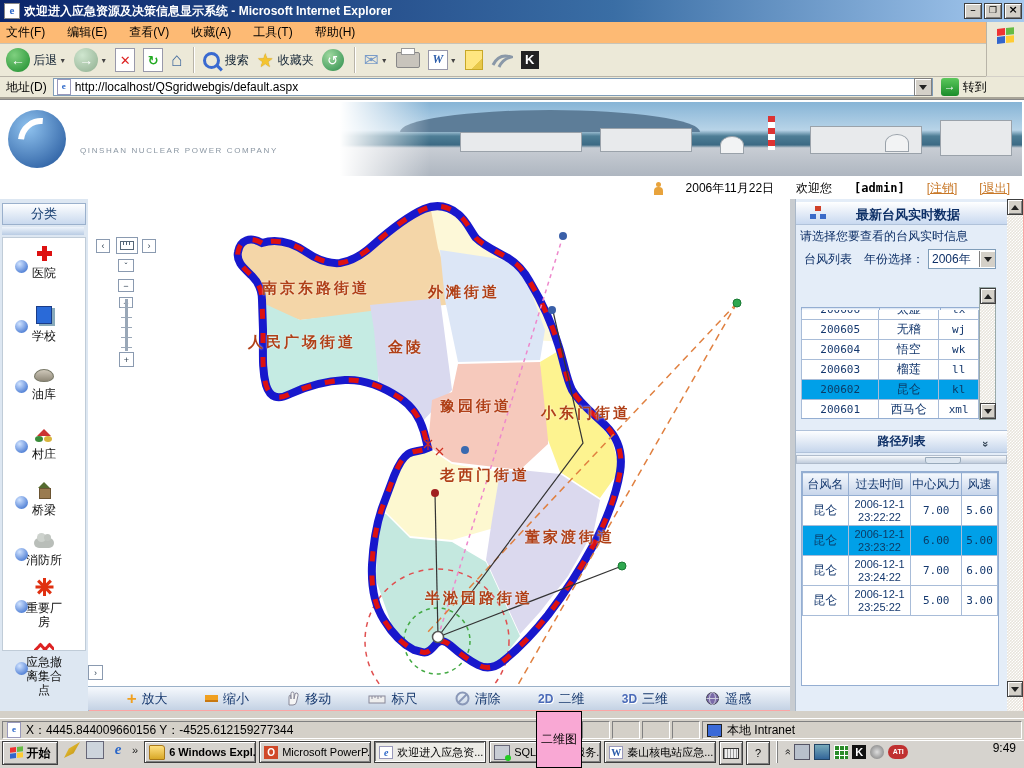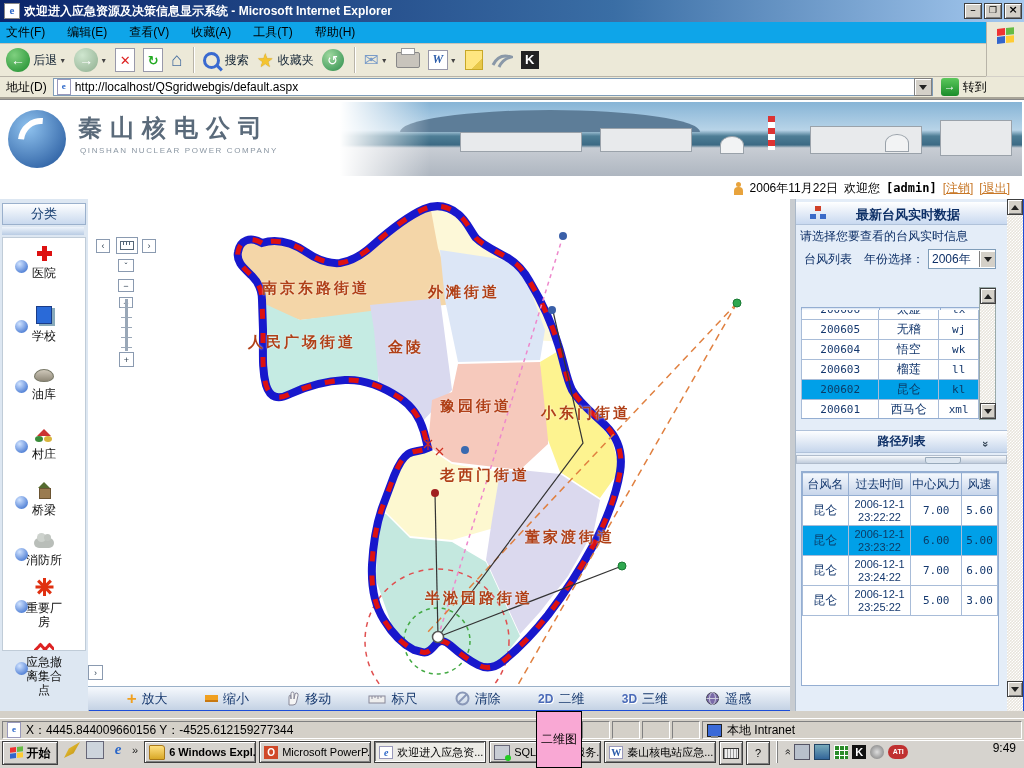--- a/index.html
+++ b/index.html
@@ -11,21 +11,21 @@
     background:linear-gradient(90deg,#0a246a,#3a6ea5 60%,#a6caf0);display:flex;align-items:center;}
   #titlebar .ie-ico{width:14px;height:14px;margin:0 4px;background:#fff;border:1px solid #888;
     color:#2a66c8;font:bold 11px "Liberation Serif",serif;text-align:center;line-height:13px;}
   #titlebar .t{color:#fff;font-weight:bold;font-size:12px;flex:1;white-space:nowrap;overflow:hidden;}
   .winbtn{width:16px;height:14px;margin-right:2px;background:#d4d0c8;border:1px solid #404040;
     box-shadow:inset 1px 1px #fff,inset -1px -1px #808080;font:bold 9px "DejaVu Sans",sans-serif;
     text-align:center;line-height:12px;color:#000;}
   .winbtn.close::before{content:"×";font-size:11px;}
   .winbtn.minz::before{content:"_";position:relative;top:-4px;}
   .winbtn.maxz::before{content:"❐";font-size:9px;}
-  #menubar{left:0;top:22px;width:1024px;height:22px;background:#0ea5e9;border-bottom:1px solid #c8c4b8;
+  #menubar{left:0;top:22px;width:1024px;height:22px;background:#fdba74;border-bottom:1px solid #c8c4b8;
     display:flex;align-items:center;padding-left:6px;box-sizing:border-box;}
   .menu-item{font-size:12px;color:#000;margin-right:22px;}
   #winflag{position:absolute;right:0;top:22px;width:38px;height:54px;background:#ece9d8;
     border-left:1px solid #b8b4a8;display:flex;align-items:flex-start;justify-content:center;padding-top:6px;box-sizing:border-box;}
   .flag{width:18px;height:16px;display:grid;grid-template-columns:8px 8px;grid-template-rows:7px 7px;gap:1px;transform:skewY(-6deg);}
   .flag i:nth-child(1){background:#e33;} .flag i:nth-child(2){background:#6b4;}
   .flag i:nth-child(3){background:#36c;} .flag i:nth-child(4){background:#fc3;}
   #ietoolbar{left:0;top:44px;width:986px;height:33px;background:#ece9d8;border-bottom:1px solid #b8b4a8;
     display:flex;align-items:center;padding-left:6px;box-sizing:border-box;}
   .tbtn{display:flex;align-items:center;margin-right:8px;font-size:12px;color:#123;}
@@ -77,28 +77,28 @@
     background:linear-gradient(#86b4d6 0%,#b8d4e8 38%,#4e7e96 46%,#3c6a84 58%,#c8cdd4 62%,#aeb6c0 100%);}
   #photo .fade{position:absolute;left:0;top:0;width:90px;height:74px;background:linear-gradient(90deg,#fff,rgba(255,255,255,0));}
   #photo .hill{position:absolute;left:60px;top:8px;width:300px;height:22px;background:#5d7d98;border-radius:50% 50% 0 0/100% 100% 0 0;}
   #photo .b1{position:absolute;background:#e8eaec;border:1px solid #9aa2aa;}
   #photo .chimney{position:absolute;left:428px;top:14px;width:7px;height:34px;
     background:repeating-linear-gradient(#d33 0 6px,#fff 6px 12px);}
   #photo .dome{position:absolute;width:22px;height:16px;background:#f2f3f4;border:1px solid #9aa2aa;border-radius:50% 50% 0 0;}
   #navbar{left:0;top:77px;width:1022px;height:22px;background:linear-gradient(#fefefe,#d7e2f0);
     border-top:1px solid #9ab0c8;border-bottom:1px solid #8aa0bc;display:flex;align-items:center;}
   .navtab{font-size:13px;color:#111;padding:0 18px;border-right:1px solid #9ab0c8;height:22px;display:flex;align-items:center;}
-  #userinfo{position:absolute;right:14px;top:77px;height:22px;display:flex;align-items:center;font-size:12px;gap:6px;}
+  #userinfo{position:absolute;right:14px;top:77px;height:22px;display:flex;align-items:center;font-size:12px;gap:22px;}
   #userinfo .person{width:11px;height:13px;position:relative;}
   #userinfo .person::before{content:"";position:absolute;left:3px;top:0;width:5px;height:5px;border-radius:50%;background:#e8a33c;}
   #userinfo .person::after{content:"";position:absolute;left:1px;top:5px;width:9px;height:8px;border-radius:4px 4px 0 0;background:#e8a33c;}
   #userinfo b{font-family:"DejaVu Sans Mono",monospace;}
   #userinfo a{color:#c87828;text-decoration:underline;}
   
-  #content{left:0;top:199px;width:1024px;height:512px;background:#1d4ed8;position:absolute;}
+  #content{left:0;top:199px;width:1024px;height:512px;background:#fca5a5;position:absolute;}
   
   #sidebar{left:0;top:0;width:88px;height:512px;background:#dde7f2;border-right:1px solid #aab8c8;position:absolute;}
   #cat-head{left:2px;top:4px;width:82px;height:20px;background:linear-gradient(#fdfeff,#c9d9ee);
     border:1px solid #9ab0cc;text-align:center;font-size:13px;color:#123a6e;line-height:19px;position:absolute;}
   #cat-strip{left:2px;top:28px;width:82px;height:8px;background:linear-gradient(#eef4fb,#b9cce4);position:absolute;}
   #cat-list{left:2px;top:38px;width:82px;height:412px;background:#fff;border:1px solid #c0ccd8;position:absolute;}
   .cat-item{position:absolute;left:0;width:82px;text-align:center;}
   .sphere{position:absolute;left:12px;width:13px;height:13px;border-radius:50%;
     background:radial-gradient(circle at 35% 30%,#cfe2ff,#2a62c8);}
   .cat-ic{display:inline-block;}
@@ -335,21 +335,20 @@
   </span>
   <span id="gobtn">
       <span class="ga">→</span>
       <span>转到</span>
     </span>
 </div>
 
 <div id="page" class="abs">
   <div id="banner" class="abs">
     <div id="logo"></div>
-    <div id="cname">秦山核电公司</div>
     <div id="cen">QINSHAN NUCLEAR POWER COMPANY</div>
     <div id="photo">
       <div class="hill"></div>
       <div class="b1" style="left:120px;top:30px;width:120px;height:18px;"></div>
       <div class="b1" style="left:260px;top:26px;width:90px;height:22px;"></div>
       <div class="b1" style="left:470px;top:24px;width:110px;height:26px;"></div>
       <div class="b1" style="left:600px;top:18px;width:70px;height:34px;"></div>
       <div class="dome" style="left:380px;top:34px;"></div>
       <div class="dome" style="left:545px;top:32px;"></div>
       <div class="chimney"></div>

